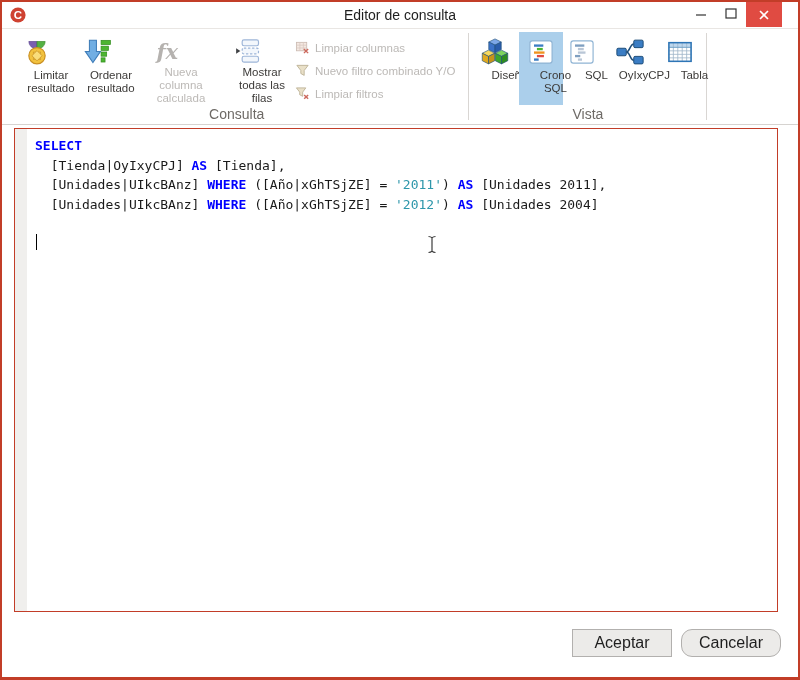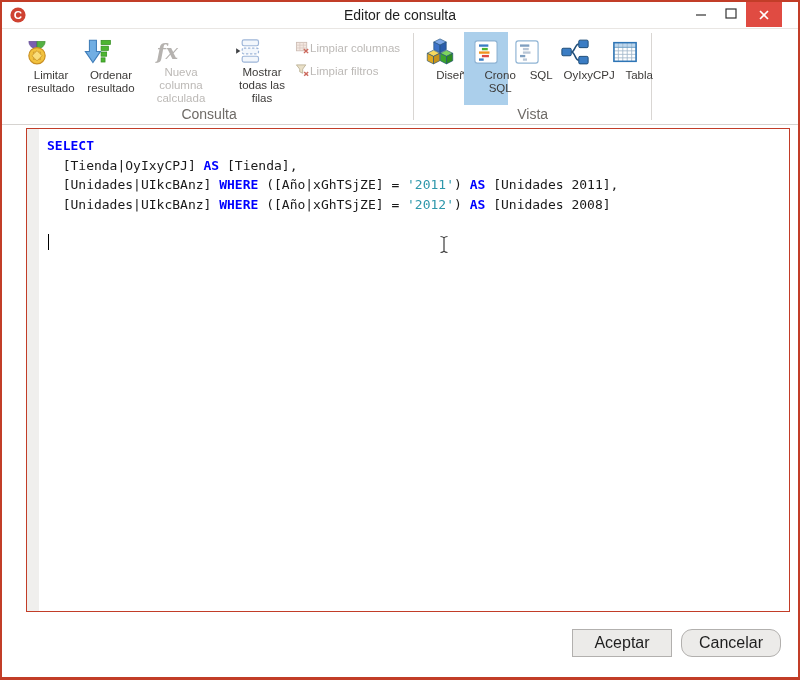--- a/index.html
+++ b/index.html
@@ -19,24 +19,24 @@
   .ribbon{height:95px;border-bottom:1px solid #d6d3d0;display:flex;align-items:stretch;background:#fff;padding-left:3px;}
   .rgroup{position:relative;display:flex;align-items:flex-start;padding:3px 5px 16px 2px;}
   .glabel{position:absolute;bottom:2px;left:0;right:0;text-align:center;font-size:14px;color:#6e6a66;}
   .rsep{width:1px;background:#d9d6d3;margin:4px 0;}
   .rbtn{display:flex;flex-direction:column;align-items:center;padding-top:3px;height:73px;box-sizing:border-box;}
   .ricon{height:34px;display:flex;align-items:center;justify-content:center;}
   .rlbl{font-size:11.5px;line-height:13px;text-align:center;color:#3c3a38;margin-left:28px;}
   .rbtn.disabled .rlbl{color:#bcb9b6;}
   .rbtn.selected{background:var(--selected-view-bg,#abcfeb);}
   .rstack{display:flex;flex-direction:column;padding-top:4px;}
-  .sbtn{display:flex;align-items:center;height:23px;font-size:11.5px;color:#bcb9b6;padding:0 8px 0 6px;}
-
-  
-  .editor{position:absolute;left:24px;top:126px;width:764px;height:484px;box-sizing:border-box;
+  .sbtn{display:flex;align-items:center;gap:5px;height:23px;font-size:11.5px;color:#bcb9b6;padding:0 8px 0 6px;}
+
+  
+  .editor{position:absolute;left:12px;top:126px;width:764px;height:484px;box-sizing:border-box;
     border:1px solid var(--accent-border,#c23d28);background:#fff;}
   .gutter{position:absolute;left:0;top:0;bottom:0;width:12px;background:#f0efed;}
   .code{position:absolute;left:20px;top:7px;right:2px;font-family:"DejaVu Sans Mono",monospace;
     font-size:13px;line-height:19.5px;color:#1a1a1a;}
   .code-line{white-space:pre;min-height:19.5px;}
   .tok-kw{color:var(--keyword,#0000ff);font-weight:bold;}
   .tok-str{color:var(--string,#2e97ab);}
   .caret{position:absolute;left:21px;top:105px;width:1px;height:16px;background:#000;}
   .ibeam{position:absolute;left:411px;top:106px;}
 
@@ -137,20 +137,26 @@
             <line x1="8.9" y1="2.5" x2="8.9" y2="11.5" stroke="#d9c8c0" stroke-width="0.8"></line>
             <line x1="1.5" y1="5.5" x2="12.5" y2="5.5" stroke="#d9c8c0" stroke-width="0.8"></line>
             <line x1="1.5" y1="8.5" x2="12.5" y2="8.5" stroke="#d9c8c0" stroke-width="0.8"></line>
             <line x1="9.5" y1="9.5" x2="14" y2="14" stroke="#cc6a5e" stroke-width="1.5"></line>
             <line x1="14" y1="9.5" x2="9.5" y2="14" stroke="#cc6a5e" stroke-width="1.5"></line>
           </svg>
           <span>Limpiar columnas</span>
         </div>
         <div class="sbtn">
           <svg width="15" height="15" viewBox="0 0 16 16">
+            <path d="M2 2.5 H14 L9.8 8 V13.2 L6.2 11.2 V8 Z" fill="#e9e0c8" stroke="#b9ae92" stroke-width="0.9"></path>
+          </svg>
+          <span>Nuevo filtro combinado Y/O</span>
+        </div>
+        <div class="sbtn">
+          <svg width="15" height="15" viewBox="0 0 16 16">
             <path d="M1.5 2 H11.5 L8.2 6.5 V11 L5 9.3 V6.5 Z" fill="#e9e0c8" stroke="#b9ae92" stroke-width="0.9"></path>
             <line x1="9.8" y1="9.5" x2="14" y2="13.7" stroke="#cc6a5e" stroke-width="1.5"></line>
             <line x1="14" y1="9.5" x2="9.8" y2="13.7" stroke="#cc6a5e" stroke-width="1.5"></line>
           </svg>
           <span>Limpiar filtros</span>
         </div>
       </div>
 
       <span class="glabel">Consulta</span>
     </div>
@@ -243,21 +249,21 @@
 
     <div class="rsep"></div>
   </div>
 
   <div class="editor">
     <div class="gutter"></div>
     <div class="code" id="code">
         <div class="code-line"><span class="tok-kw">SELECT</span></div>
         <div class="code-line"><span class="tok-txt">  [Tienda|OyIxyCPJ] </span><span class="tok-kw">AS</span><span class="tok-txt"> [Tienda],</span></div>
         <div class="code-line"><span class="tok-txt">  [Unidades|UIkcBAnz] </span><span class="tok-kw">WHERE</span><span class="tok-txt"> ([Año|xGhTSjZE] = </span><span class="tok-str">'2011'</span><span class="tok-txt">) </span><span class="tok-kw">AS</span><span class="tok-txt"> [Unidades 2011],</span></div>
-        <div class="code-line"><span class="tok-txt">  [Unidades|UIkcBAnz] </span><span class="tok-kw">WHERE</span><span class="tok-txt"> ([Año|xGhTSjZE] = </span><span class="tok-str">'2012'</span><span class="tok-txt">) </span><span class="tok-kw">AS</span><span class="tok-txt"> [Unidades 2008]</span></div>
+        <div class="code-line"><span class="tok-txt">  [Unidades|UIkcBAnz] </span><span class="tok-kw">WHERE</span><span class="tok-txt"> ([Año|xGhTSjZE] = </span><span class="tok-str">'2012'</span><span class="tok-txt">) </span><span class="tok-kw">AS</span><span class="tok-txt"> [Unidades 2004]</span></div>
         <div class="code-line"></div>
       </div>
     <div class="caret"></div>
     <span class="ibeam">
       <svg width="12" height="19" viewBox="0 0 12 19">
         <path d="M2.5 1.5 C4.2 1.5 5.3 2 6 2.8 C6.7 2 7.8 1.5 9.5 1.5 M6 2.8 V16.2 M2.5 17.5 C4.2 17.5 5.3 17 6 16.2 C6.7 17 7.8 17.5 9.5 17.5" fill="none" stroke="#3c3c3c" stroke-width="1.2"></path>
       </svg>
     </span>
   </div>
 

